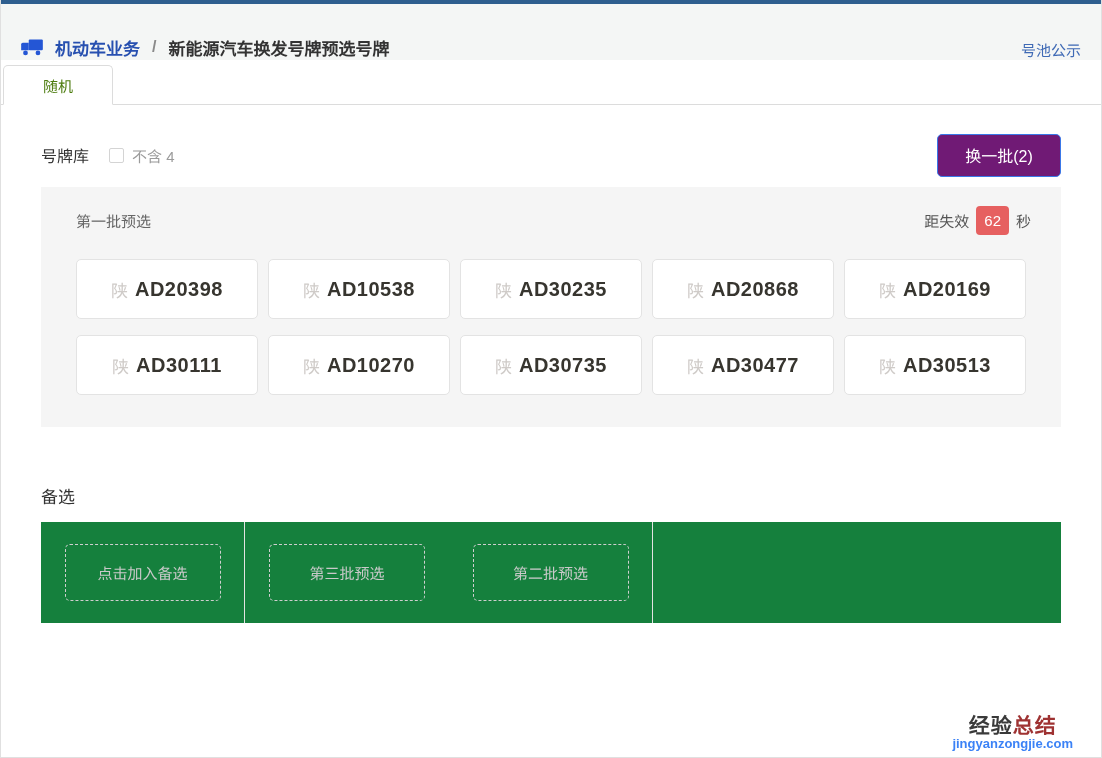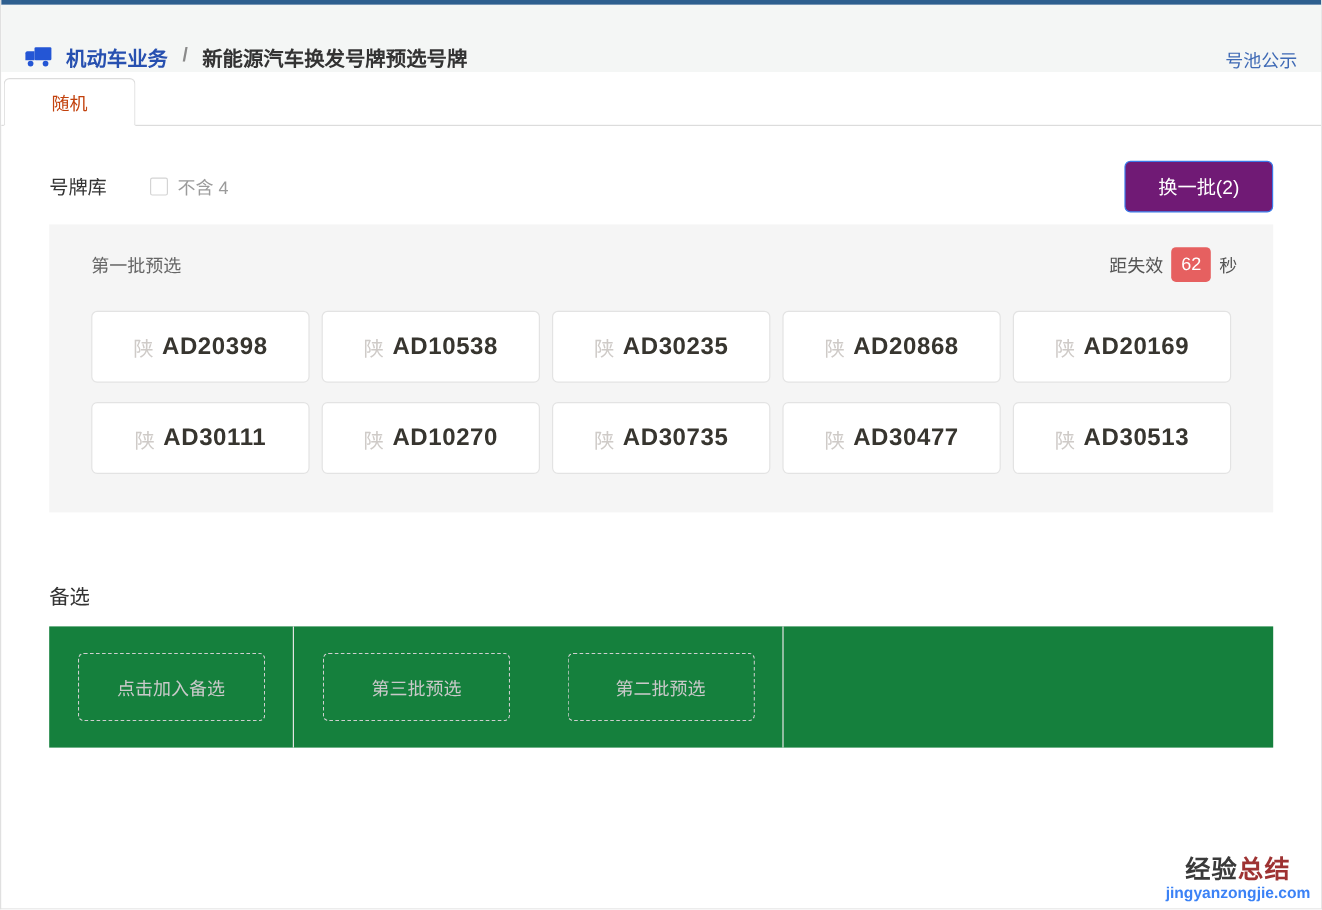--- a/index.html
+++ b/index.html
@@ -30,29 +30,29 @@
 
   
   .tabstrip { position: relative; height: 45px; background: #fff; border-bottom: 1px solid #dcdcdc; }
   .tab {
     position: absolute; left: 2px; bottom: -1px;
     width: 110px; height: 40px;
     background: #fff;
     border: 1px solid #dcdcdc; border-bottom: 1px solid #fff;
     border-radius: 5px 5px 0 0;
     display: flex; align-items: center; justify-content: center;
-    font-size: 15px; color: #c2410c; cursor: pointer;
+    font-size: 15px; color: #4d7c0f; cursor: pointer;
   }
 
   
   .content { padding: 28px 40px 0 40px; position: relative; }
 
   .pool-header { display: flex; align-items: center; min-height: 44px; }
   .pool-label { font-size: 16px; color: #333; }
-  .exclude4 { display: flex; align-items: center; margin-left: 36px; cursor: pointer; }
+  .exclude4 { display: flex; align-items: center; margin-left: 20px; cursor: pointer; }
   .checkbox {
     width: 15px; height: 15px; background: #fff;
     border: 1px solid #d4d4d4; border-radius: 2px; display: inline-block;
   }
   .exclude4-label { color: #9b9b9b; font-size: 15px; margin-left: 8px; }
   .refresh-btn {
     margin-left: auto;
     width: 124px; height: 43px;
     background: #701a75; border: 1px solid #3a78e8; border-radius: 5px;
     color: #fff; font-size: 16px; cursor: pointer;
@@ -100,21 +100,21 @@
 
   .confirm-wrap { margin-top: 47px; display: flex; justify-content: center; }
   .confirm-btn {
     width: 418px; height: 58px;
     background: #f7f7f7; border: 1px solid #e3e3e3; border-radius: 5px;
     color: #adadad; font-size: 17px; cursor: not-allowed;
     font-family: "Liberation Sans", "DejaVu Sans", sans-serif;
   }
 
   .watermark {
-    position: absolute; right: 9px; bottom: 6px;
+    position: absolute; right: 28px; bottom: 6px;
     text-align: center; line-height: 1.1; user-select: none;
   }
   .wm-line1 { font-size: 21px; font-weight: bold; letter-spacing: 1px; }
   .wm-dark { color: #3a3a3a; }
   .wm-red { color: #9e3232; }
   .wm-line2 { font-size: 13px; font-weight: bold; color: #3b82f6; text-align: right; }
 </style>
 </head>
 <body>
 

